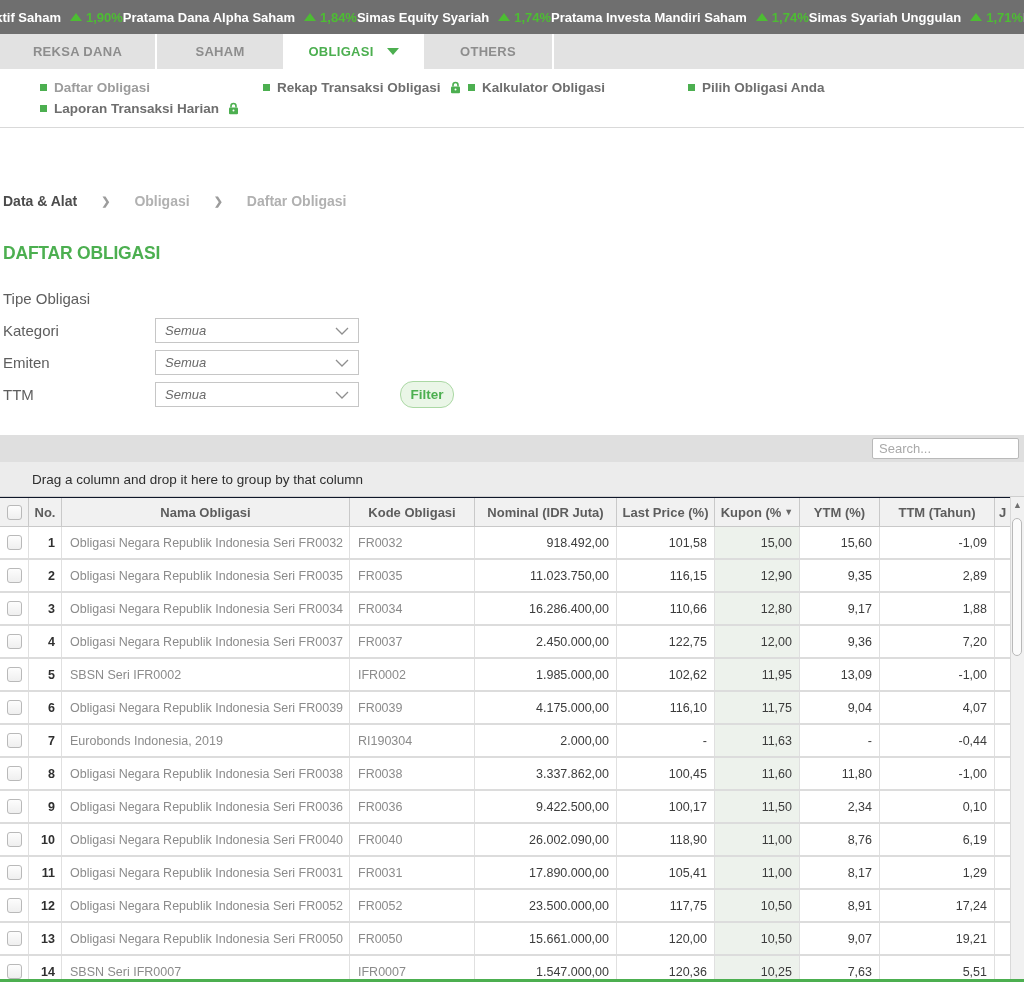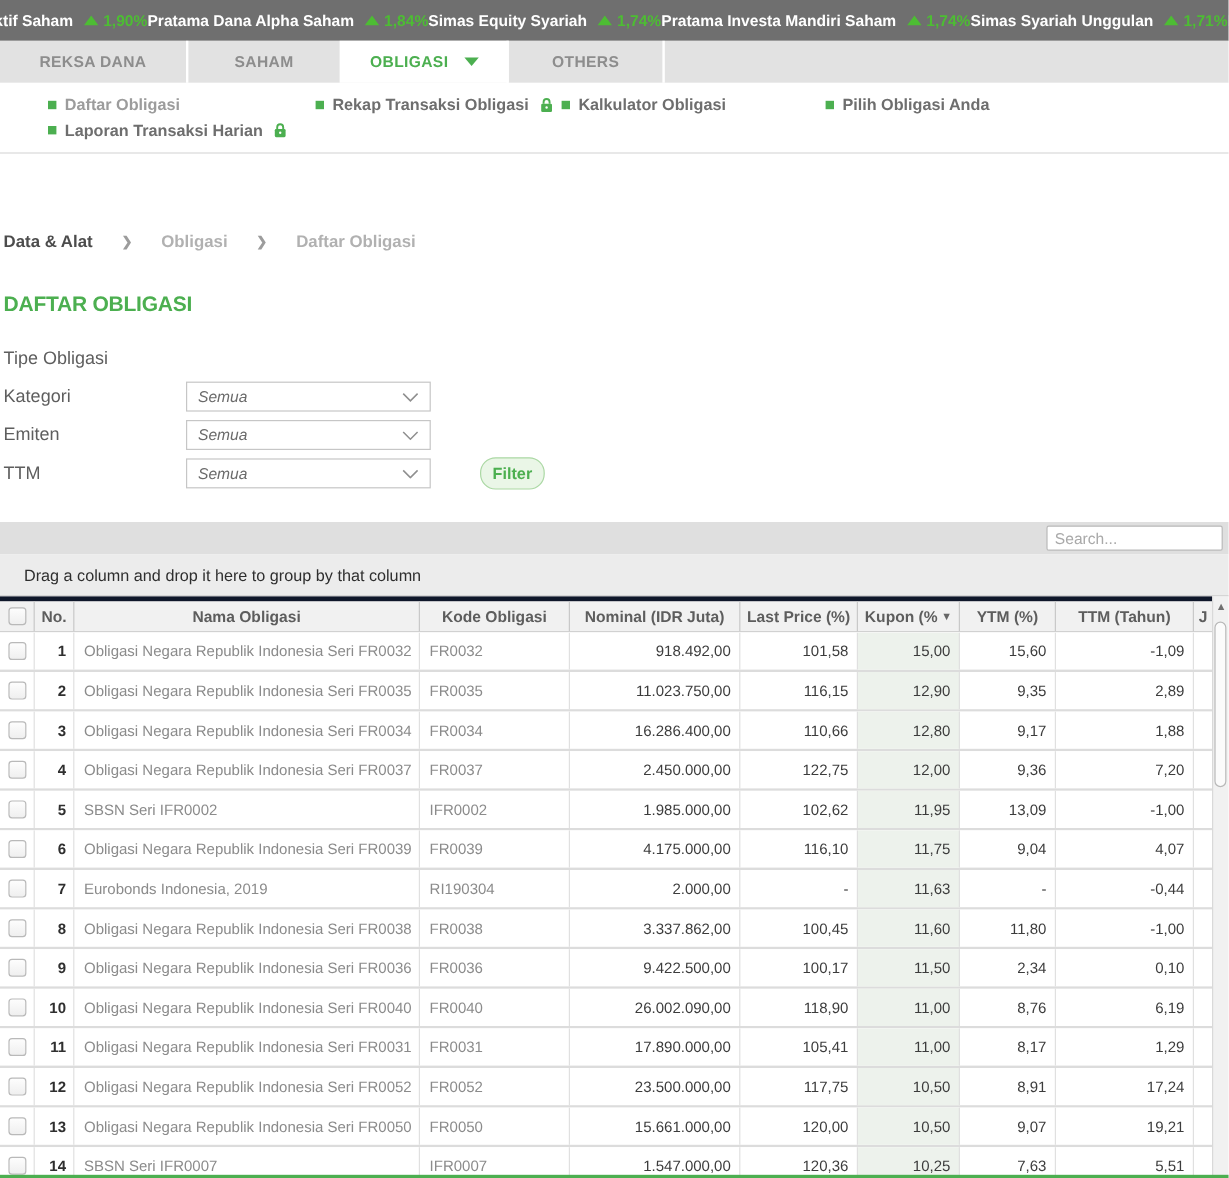--- a/index.html
+++ b/index.html
@@ -55,24 +55,24 @@
     background:var(--filter-btn-bg);border:1px solid var(--filter-btn-border);border-radius:13px;
     color:var(--accent);font-weight:bold;font-size:13.5px;font-family:inherit;cursor:pointer;
     display:flex;align-items:center;justify-content:center}
 
   
   .toolbar{position:absolute;top:435px;left:0;width:1024px;height:27px;background:#dfdfdf}
   .search{position:absolute;right:5px;top:3px;width:147px;height:21px;border:1px solid #b9b9b9;border-radius:2px;
     background:#fff;font-size:13px;color:#444;padding:0 6px;font-family:inherit}
   .search::placeholder{color:#a9a9a9}
   .dragbar{position:absolute;top:462px;left:0;width:1024px;height:35px;background:#ececec;
-    border-bottom:1px solid #cfcfcf;display:flex;align-items:center;padding-left:20px;
+    border-bottom:1px solid #cfcfcf;display:flex;align-items:center;padding-left:32px;
     font-size:13.5px;color:#2e2e2e}
   .thead{position:absolute;top:497px;left:0;width:1010px;height:30px;display:flex;background:#f1f1f1;
-    border-bottom:1px solid #c9c9c9;border-top:4px solid #0f172a;
+    border-bottom:1px solid #c9c9c9;border-top:1px solid #0f172a;
     font-weight:bold;font-size:13px;color:#5d5d5d}
   .th{display:flex;align-items:center;justify-content:center;border-right:1px solid #c9c9c9;padding:0 4px;cursor:pointer}
   .sort-desc{font-size:9px;color:#666;margin-left:3px}
   .tbody{position:absolute;top:527px;left:0;width:1010px;height:455px;overflow:hidden;background:#fff}
   .tr{display:flex;height:33px;border-bottom:2px solid #dcdcdc;background:#fff;font-size:12.5px}
   .td{display:flex;align-items:center;border-right:1px solid #e0e0e0;padding:0 7px;
     white-space:nowrap;overflow:hidden}
   .td.num{justify-content:flex-end;color:#3c3c3c}
   .td.name{color:#8b8b8b;padding-left:8px}
   .td.no{justify-content:flex-end;color:#2f2f2f;font-weight:bold;padding-right:6px}

